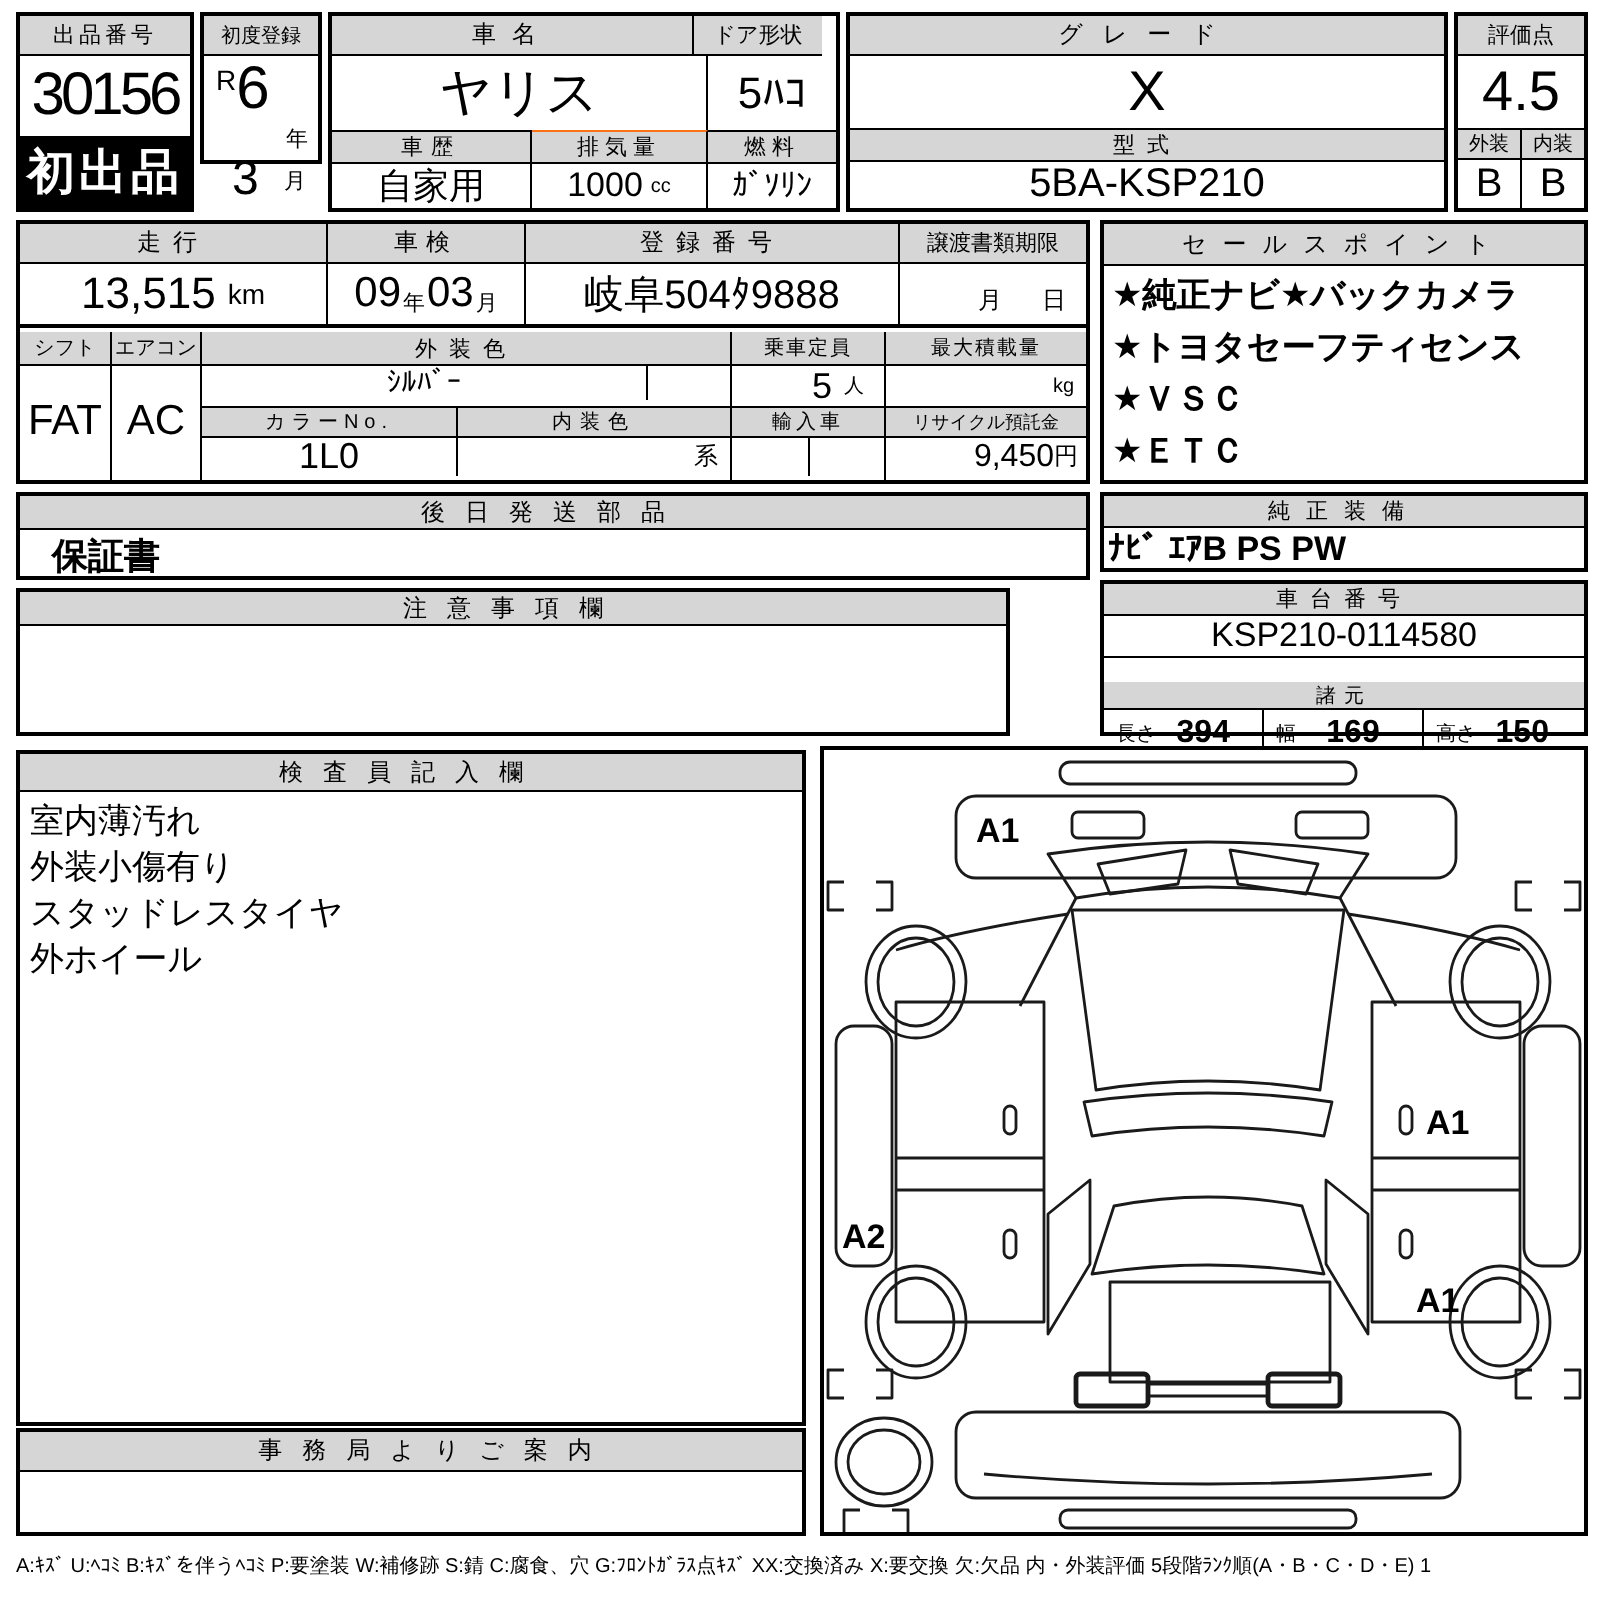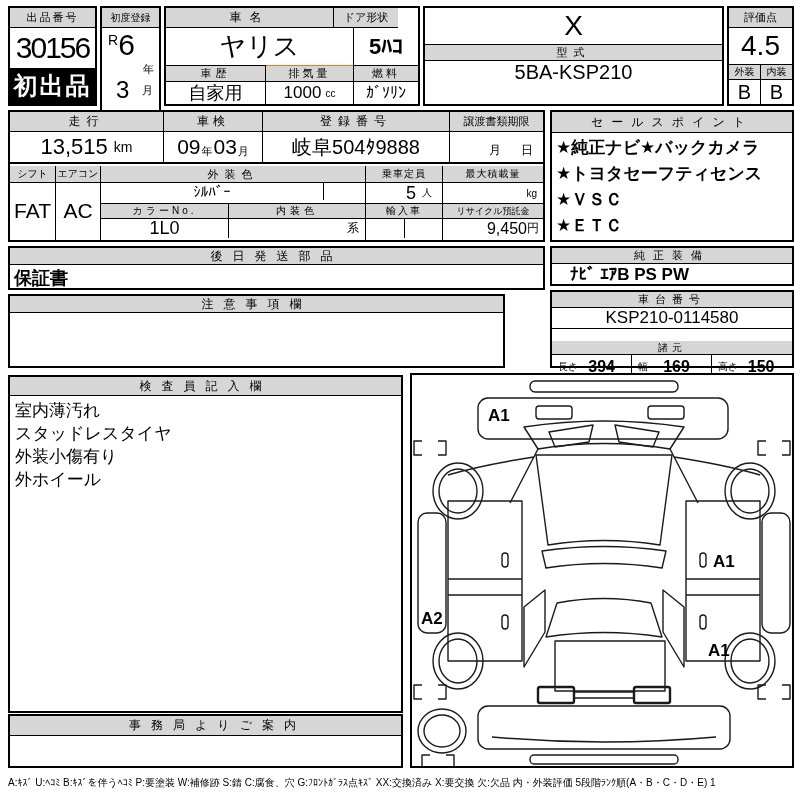--- a/index.html
+++ b/index.html
@@ -22,60 +22,61 @@
 <body>
 
 <div class="sheet">
 
   <div class="box" style="left:8px;top:6px;width:89px;height:100px;">
     <div class="hdr" style="height:20px;font-size:11px;letter-spacing:2px;">出品番号</div>
     <div class="c big" style="height:40px;font-size:30px;letter-spacing:-2px;">30156</div>
     <div class="c badge" style="height:36px;font-size:24px;letter-spacing:2px;">初出品</div>
   </div>
 
-  <div class="box" style="left:100px;top:6px;width:61px;height:106px;">
+  <div class="box" style="left:100px;top:6px;width:61px;height:76px;">
     <div class="hdr" style="height:20px;font-size:10px;">初度登録</div>
     <div class="flex" style="height:34px;align-items:flex-start;padding:2px 0 0 6px;">
       <span style="font-size:14px;margin-top:2px;">R</span>
       <span style="font-size:30px;line-height:30px;">6</span>
     </div>
     <div class="flex" style="height:14px;justify-content:flex-end;padding-right:5px;">
       <span class="unit">年</span>
     </div>
     <div class="flex" style="height:28px;align-items:center;justify-content:space-between;padding:0 6px 0 14px;">
       <span style="font-size:24px;">3</span>
       <span class="unit">月</span>
     </div>
   </div>
 
   <div class="box" style="left:164px;top:6px;width:256px;height:100px;">
     <div class="flex" style="height:20px;">
-      <div class="hdr br" style="width:168px;letter-spacing:8px;">車名</div>
+      <div class="hdr br" style="width:181px;letter-spacing:8px;">車名</div>
       <div class="hdr" style="width:64px;font-size:11px;">ドア形状</div>
     </div>
     <div class="flex" style="height:37px;">
       <div class="c br" style="width:188px;font-size:26px;">ヤリス</div>
-      <div class="c" style="width:64px;font-size:22px;font-weight:bold;">5ﾊｺ</div>
+      <div class="c" style="width:64px;font-size:22px;">5ﾊｺ</div>
     </div>
     <div class="flex" style="height:17px;">
       <div class="hdr br" style="width:100px;font-size:11px;letter-spacing:4px;border-top:1px solid #000;">車歴</div>
       <div class="hdr br" style="width:88px;font-size:11px;letter-spacing:3px;border-top:1px solid #f97316;">排気量</div>
       <div class="hdr" style="width:64px;font-size:11px;letter-spacing:3px;border-top:1px solid #000;">燃料</div>
     </div>
     <div class="flex" style="height:22px;">
       <div class="c br" style="width:100px;font-size:18px;font-weight:500;">自家用</div>
       <div class="c br" style="width:88px;gap:4px;">
         <span style="font-size:17px;">1000</span>
         <span style="font-size:10px;">cc</span>
       </div>
       <div class="c" style="width:64px;font-size:16px;font-weight:500;">ｶﾞｿﾘﾝ</div>
     </div>
   </div>
 
   <div class="box" style="left:423px;top:6px;width:301px;height:100px;">
+    <div class="hdr" style="height:20px;letter-spacing:10px;">グレード</div>
     <div class="c" style="height:36px;font-size:28px;">X</div>
     <div class="hdr" style="height:17px;font-size:11px;letter-spacing:6px;border-top:1px solid #000;">型式</div>
     <div class="c" style="height:23px;font-size:20px;">5BA-KSP210</div>
   </div>
 
   <div class="box" style="left:727px;top:6px;width:67px;height:100px;">
     <div class="hdr" style="height:20px;font-size:11px;">評価点</div>
     <div class="c" style="height:36px;font-size:28px;">4.5</div>
     <div class="flex" style="height:16px;border-top:1px solid #000;">
       <div class="hdr br" style="width:32px;font-size:10px;border-bottom:1px solid #000;">外装</div>
@@ -170,26 +171,26 @@
     <div style="padding:2px 4px;font-weight:bold;font-size:17px;line-height:26px;white-space:nowrap;">
       <div>★純正ナビ★バックカメラ</div>
       <div>★トヨタセーフティセンス</div>
       <div>★ＶＳＣ</div>
       <div>★ＥＴＣ</div>
     </div>
   </div>
 
   <div class="box" style="left:8px;top:246px;width:537px;height:44px;">
     <div class="hdr" style="height:17px;letter-spacing:10px;">後日発送部品</div>
-    <div style="padding:1px 4px;font-size:18px;font-weight:bold;">保証書</div>
+    <div style="padding:1px 16px;font-size:18px;font-weight:bold;">保証書</div>
   </div>
 
   <div class="box" style="left:550px;top:246px;width:244px;height:40px;">
     <div class="hdr" style="height:16px;font-size:11px;letter-spacing:8px;">純正装備</div>
-    <div style="padding:1px 18px;font-size:17px;font-weight:bold;white-space:nowrap;">ﾅﾋﾞ ｴｱB PS PW</div>
+    <div style="padding:1px 2px;font-size:17px;font-weight:bold;white-space:nowrap;">ﾅﾋﾞ ｴｱB PS PW</div>
   </div>
 
   <div class="box" style="left:8px;top:294px;width:497px;height:74px;">
     <div class="hdr" style="height:17px;letter-spacing:10px;">注意事項欄</div>
     <div style="padding:2px 4px;font-size:15px;"></div>
   </div>
 
   <div class="box" style="left:550px;top:290px;width:244px;height:78px;">
     <div class="hdr" style="height:16px;font-size:11px;letter-spacing:6px;">車台番号</div>
     <div class="c bb" style="height:21px;font-size:17px;">KSP210-0114580</div>
@@ -207,22 +208,22 @@
         <span style="font-size:10px;">高さ</span>
         <span style="font-size:16px;font-weight:bold;margin:0 auto;">150</span>
       </div>
     </div>
   </div>
 
   <div class="box" style="left:8px;top:375px;width:395px;height:338px;">
     <div class="hdr" style="height:19px;letter-spacing:10px;">検査員記入欄</div>
     <div style="padding:3px 5px;font-size:17px;line-height:23px;">
       <div>室内薄汚れ</div>
+      <div>外装小傷有り</div>
       <div>スタッドレスタイヤ</div>
-      <div>外装小傷有り</div>
       <div>外ホイール</div>
     </div>
   </div>
 
   <div class="box" style="left:8px;top:714px;width:395px;height:54px;">
     <div class="hdr" style="height:20px;letter-spacing:10px;padding-left:24px;">事務局よりご案内</div>
     <div style="padding:2px 4px;font-size:14px;"></div>
   </div>
 
   <div class="box" style="left:410px;top:373px;width:384px;height:395px;">

